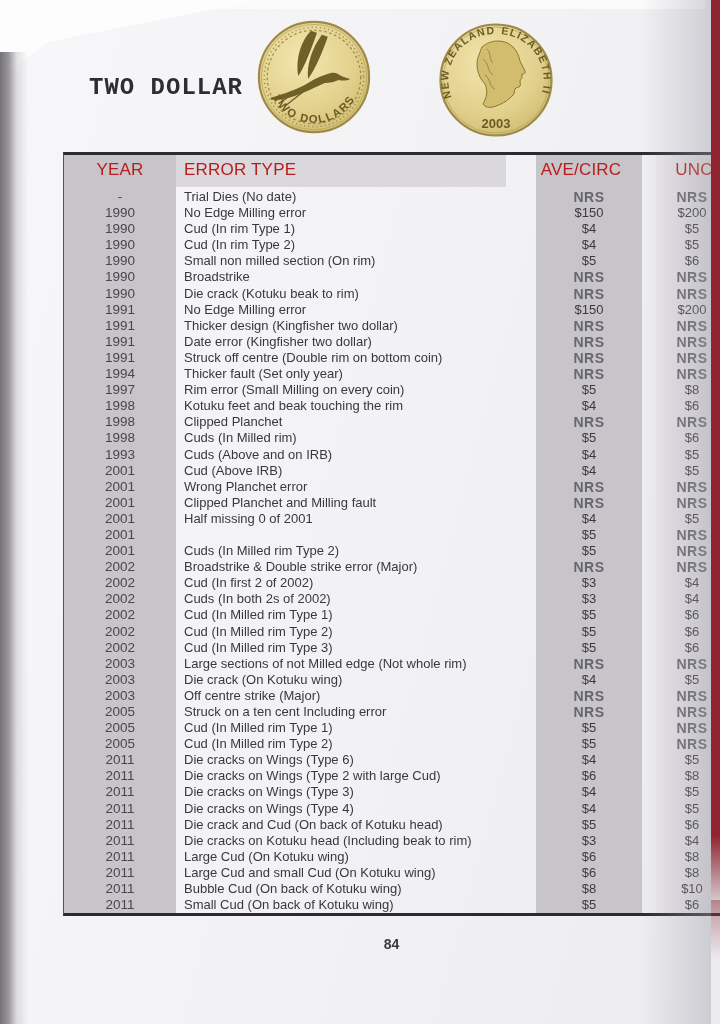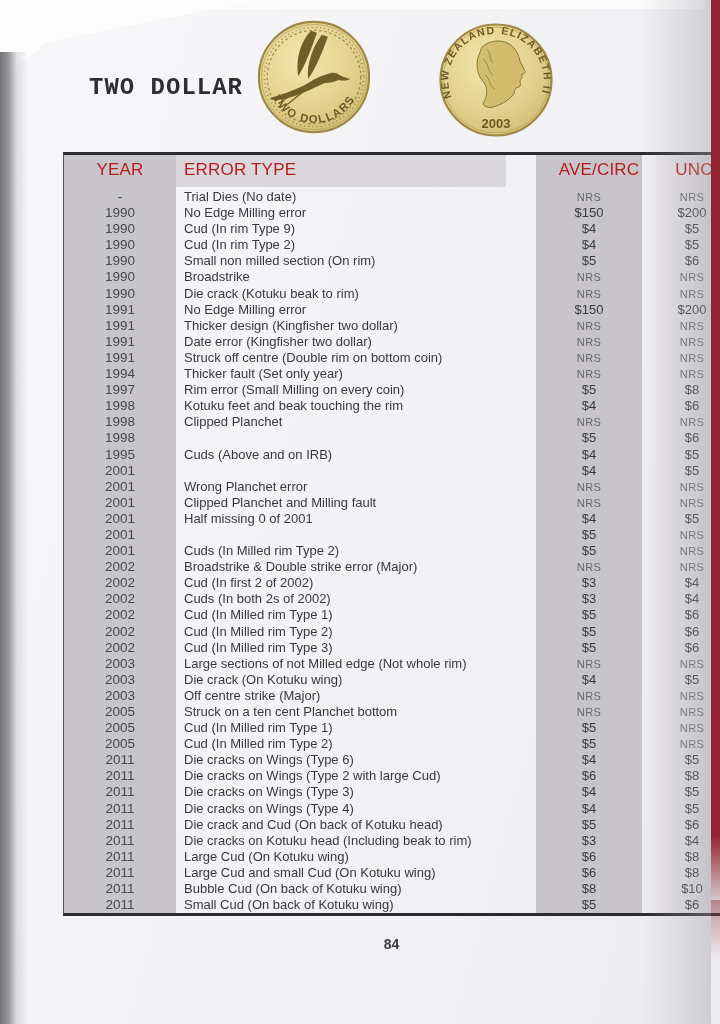--- a/index.html
+++ b/index.html
@@ -39,31 +39,31 @@
   .colbg{position:absolute;top:0;bottom:0;z-index:0;}
   .bg-year{left:0;width:112px;background:#c7c4ca;}
   .bg-ave{left:472px;width:106px;background:#c7c4ca;}
   .bg-unc{left:592px;right:0;background:linear-gradient(to right,#ebe9ed,#dbd9de);}
   .bg-errorhead{left:112px;width:330px;height:32px;background:#dad8dc;}
   .thead{position:absolute;left:0;top:0;right:0;height:34px;z-index:2;
     font-size:17px;color:#b91c1c;letter-spacing:.2px;}
   .th{position:absolute;top:5px;text-align:center;}
   .th-year{left:0;width:112px;text-align:center;}
   .th-error{left:120px;}
-  .th-ave{left:476px;width:118px;text-align:center;}
+  .th-ave{left:458px;width:118px;text-align:center;}
   .th-unc{left:595px;width:70px;text-align:center;}
   .tbody{position:absolute;left:0;right:0;top:34px;bottom:0;z-index:2;
     display:flex;flex-direction:column;}
   .trow{position:relative;flex:1;}
   .cell{position:absolute;top:0;height:100%;font-size:13px;line-height:16px;color:#3b3a40;white-space:nowrap;}
   .c-year{left:0;width:112px;text-align:center;color:#48474d;font-size:13.5px;}
   .c-error{left:120px;width:350px;color:#39383e;}
   .c-ave{left:472px;width:106px;text-align:center;}
   .c-unc{left:592px;width:72px;text-align:center;}
-  .nrs{font-size:11px;font-weight:400;color:#68666d;letter-spacing:.4px;}
+  .nrs{font-size:14px;font-weight:700;color:#68666d;letter-spacing:.4px;}
 
   .pagenum{position:absolute;left:63px;top:936px;width:657px;text-align:center;z-index:2;
     font-size:14px;font-weight:700;color:#3a393f;}
 
   .coin-legend{font-family:"Liberation Sans",sans-serif;font-weight:700;fill:#6b5a26;}
 </style>
 </head>
 <body>
 
 <div class="top-white"></div>
@@ -152,21 +152,21 @@
         <div class="cell c-unc nrs">NRS</div>
       </div>
       <div class="trow">
         <div class="cell c-year">1990</div>
         <div class="cell c-error">No Edge Milling error</div>
         <div class="cell c-ave">$150</div>
         <div class="cell c-unc">$200</div>
       </div>
       <div class="trow">
         <div class="cell c-year">1990</div>
-        <div class="cell c-error">Cud (In rim Type 9)</div>
+        <div class="cell c-error">Cud (In rim Type 1)</div>
         <div class="cell c-ave">$4</div>
         <div class="cell c-unc">$5</div>
       </div>
       <div class="trow">
         <div class="cell c-year">1990</div>
         <div class="cell c-error">Cud (In rim Type 2)</div>
         <div class="cell c-ave">$4</div>
         <div class="cell c-unc">$5</div>
       </div>
       <div class="trow">
@@ -230,31 +230,33 @@
         <div class="cell c-unc">$6</div>
       </div>
       <div class="trow">
         <div class="cell c-year">1998</div>
         <div class="cell c-error">Clipped Planchet</div>
         <div class="cell c-ave nrs">NRS</div>
         <div class="cell c-unc nrs">NRS</div>
       </div>
       <div class="trow">
         <div class="cell c-year">1998</div>
-        <div class="cell c-ave">$5</div>
-        <div class="cell c-unc">$6</div>
-      </div>
-      <div class="trow">
-        <div class="cell c-year">1995</div>
+        <div class="cell c-error">Cuds (In Milled rim)</div>
+        <div class="cell c-ave">$5</div>
+        <div class="cell c-unc">$6</div>
+      </div>
+      <div class="trow">
+        <div class="cell c-year">1993</div>
         <div class="cell c-error">Cuds (Above and on IRB)</div>
         <div class="cell c-ave">$4</div>
         <div class="cell c-unc">$5</div>
       </div>
       <div class="trow">
         <div class="cell c-year">2001</div>
+        <div class="cell c-error">Cud (Above IRB)</div>
         <div class="cell c-ave">$4</div>
         <div class="cell c-unc">$5</div>
       </div>
       <div class="trow">
         <div class="cell c-year">2001</div>
         <div class="cell c-error">Wrong Planchet error</div>
         <div class="cell c-ave nrs">NRS</div>
         <div class="cell c-unc nrs">NRS</div>
       </div>
       <div class="trow">
@@ -329,21 +331,21 @@
         <div class="cell c-unc">$5</div>
       </div>
       <div class="trow">
         <div class="cell c-year">2003</div>
         <div class="cell c-error">Off centre strike (Major)</div>
         <div class="cell c-ave nrs">NRS</div>
         <div class="cell c-unc nrs">NRS</div>
       </div>
       <div class="trow">
         <div class="cell c-year">2005</div>
-        <div class="cell c-error">Struck on a ten cent Planchet bottom</div>
+        <div class="cell c-error">Struck on a ten cent Including error</div>
         <div class="cell c-ave nrs">NRS</div>
         <div class="cell c-unc nrs">NRS</div>
       </div>
       <div class="trow">
         <div class="cell c-year">2005</div>
         <div class="cell c-error">Cud (In Milled rim Type 1)</div>
         <div class="cell c-ave">$5</div>
         <div class="cell c-unc nrs">NRS</div>
       </div>
       <div class="trow">

